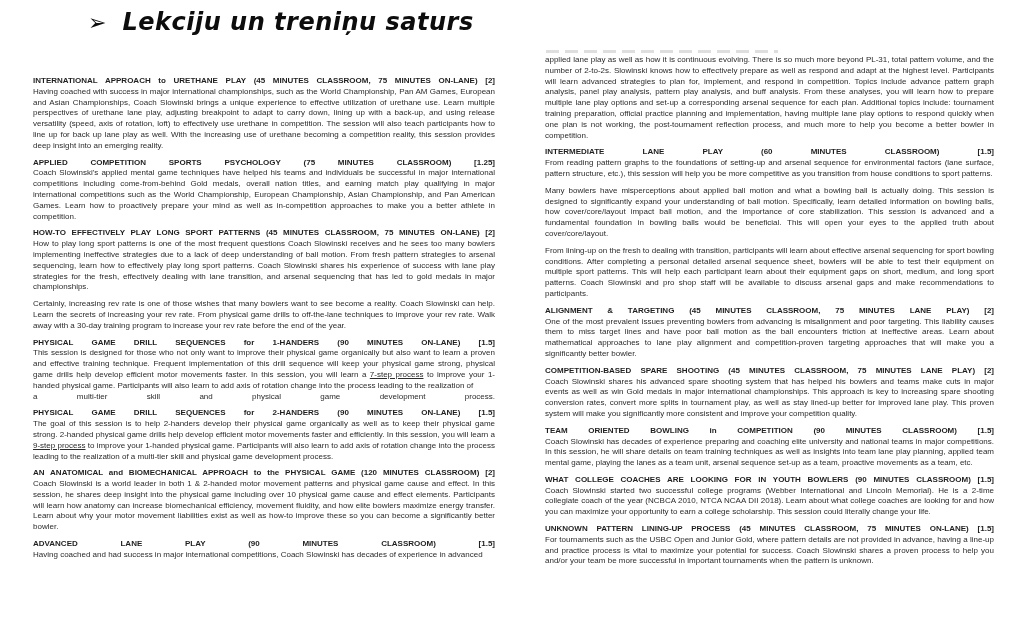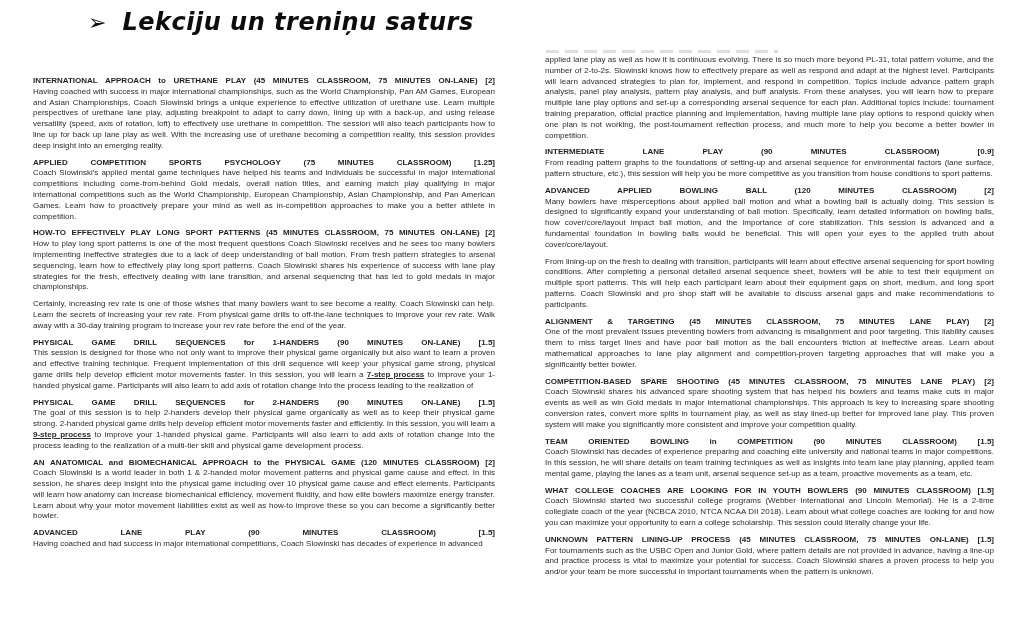--- a/index.html
+++ b/index.html
@@ -14,21 +14,21 @@
   .ghost{position:absolute;left:546px;top:50px;width:232px;height:3px;opacity:.28;
          background:repeating-linear-gradient(90deg,#8a8a8a 0 13px,transparent 13px 19px);}
   .col{position:absolute;font-size:8px;line-height:10.8px;color:#2b2b2b;overflow:hidden;
        text-rendering:optimizeLegibility;}
   .col-left{left:33px;top:76px;width:462px;height:550px;}
   .col-right{left:545px;top:55px;width:449px;height:562px;}
   .sec{margin:0 0 6px 0;}
   .sec-h{font-weight:700;color:#1f1f1f;text-align:justify;text-align-last:justify;}
   .sec-b{text-align:justify;}
   .stretch{text-align:justify;text-align-last:justify;}
-  .emph{font-weight:700;text-decoration:underline;}
+  .emph{font-weight:400;text-decoration:underline;}
   p{margin:0;}
 </style>
 </head>
 <body>
 
 <div class="page">
 
   <div class="doc-title">
     <span class="bullet">➢</span>
     <span class="ttl">Lekciju un treniņu saturs</span>
@@ -53,20 +53,21 @@
       <p class="sec-b">How to play long sport patterns is one of the most frequent questions Coach Slowinski receives and he sees too many bowlers implementing ineffective strategies due to a lack of deep understanding of ball motion. From fresh pattern strategies to arsenal sequencing, learn how to effectively play long sport patterns. Coach Slowinski shares his experience of success with lane play strategies for the fresh, effectively dealing with lane transition, and arsenal sequencing that has led to gold medals in major championships.</p>
     </div>
 
     <div class="sec">
       <p class="sec-b">Certainly, increasing rev rate is one of those wishes that many bowlers want to see become a reality. Coach Slowinski can help. Learn the secrets of increasing your rev rate. From physical game drills to off-the-lane techniques to improve your rev rate. Walk away with a 30-day training program to increase your rev rate before the end of the year.</p>
     </div>
 
     <div class="sec">
       <p class="sec-h">PHYSICAL GAME DRILL SEQUENCES for 1-HANDERS (90 MINUTES ON-LANE) [1.5]</p>
       <p class="sec-b"><span>This session is designed for those who not only want to improve their physical game organically but also want to learn a proven and effective training technique. Frequent implementation of this drill sequence will keep your physical game strong, physical game drills help develop efficient motor movements faster. In this session, you will learn a </span><span class="emph">7-step process</span><span> to improve your 1-handed physical game. Participants will also learn to add axis of rotation change into the process leading to the realization of</span></p>
+      <p class="sec-b stretch">a multi-tier skill and physical game development process.</p>
     </div>
 
     <div class="sec">
       <p class="sec-h">PHYSICAL GAME DRILL SEQUENCES for 2-HANDERS (90 MINUTES ON-LANE) [1.5]</p>
       <p class="sec-b"><span>The goal of this session is to help 2-handers develop their physical game organically as well as to keep their physical game strong. 2-handed physical game drills help develop efficient motor movements faster and efficiently. In this session, you will learn a </span><span class="emph">9-step process</span><span> to improve your 1-handed physical game. Participants will also learn to add axis of rotation change into the process leading to the realization of a multi-tier skill and physical game development process.</span></p>
     </div>
 
     <div class="sec">
       <p class="sec-h">AN ANATOMICAL and BIOMECHANICAL APPROACH to the PHYSICAL GAME (120 MINUTES CLASSROOM) [2]</p>
       <p class="sec-b">Coach Slowinski is a world leader in both 1 &amp; 2-handed motor movement patterns and physical game cause and effect. In this session, he shares deep insight into the physical game including over 10 physical game cause and effect elements. Participants will learn how anatomy can increase biomechanical efficiency, movement fluidity, and how elite bowlers maximize energy transfer. Learn about why your motor movement liabilities exist as well as how-to improve these so you can become a significantly better bowler.</p>
@@ -79,26 +80,25 @@
 
   </div>
 
   <div class="col col-right">
 
     <div class="sec">
       <p class="sec-b">applied lane play as well as how it is continuous evolving. There is so much more beyond PL-31, total pattern volume, and the number of 2-to-2s. Slowinski knows how to effectively prepare as well as respond and adapt at the highest level. Participants will learn advanced strategies to plan for, implement, and respond in competition. Topics include advance pattern graph analysis, panel play analysis, pattern play analysis, and buff analysis. From these analyses, you will learn how to prepare multiple lane play options and set-up a corresponding arsenal sequence for each plan. Additional topics include: tournament training preparation, official practice planning and implementation, having multiple lane play options to respond quickly when one plan is not working, the post-tournament reflection process, and much more to help you become a better bowler in competition.</p>
     </div>
 
     <div class="sec">
-      <p class="sec-h">INTERMEDIATE LANE PLAY (90 MINUTES CLASSROOM) [0.9]</p>
+      <p class="sec-h">INTERMEDIATE LANE PLAY (60 MINUTES CLASSROOM) [1.5]</p>
       <p class="sec-b">From reading pattern graphs to the foundations of setting-up and arsenal sequence for environmental factors (lane surface, pattern structure, etc.), this session will help you be more competitive as you transition from house conditions to sport patterns.</p>
     </div>
 
     <div class="sec">
-      <p class="sec-h">ADVANCED APPLIED BOWLING BALL (120 MINUTES CLASSROOM) [2]</p>
       <p class="sec-b">Many bowlers have misperceptions about applied ball motion and what a bowling ball is actually doing. This session is designed to significantly expand your understanding of ball motion. Specifically, learn detailed information on bowling balls, how cover/core/layout impact ball motion, and the importance of core stabilization. This session is advanced and a fundamental foundation in bowling balls would be beneficial. This will open your eyes to the applied truth about cover/core/layout.</p>
     </div>
 
     <div class="sec">
       <p class="sec-b">From lining-up on the fresh to dealing with transition, participants will learn about effective arsenal sequencing for sport bowling conditions. After completing a personal detailed arsenal sequence sheet, bowlers will be able to test their equipment on multiple sport patterns. This will help each participant learn about their equipment gaps on short, medium, and long sport patterns. Coach Slowinski and pro shop staff will be available to discuss arsenal gaps and make recommendations to participants.</p>
     </div>
 
     <div class="sec">
       <p class="sec-h">ALIGNMENT &amp; TARGETING (45 MINUTES CLASSROOM, 75 MINUTES LANE PLAY) [2]</p>
       <p class="sec-b">One of the most prevalent issues preventing bowlers from advancing is misalignment and poor targeting. This liability causes them to miss target lines and have poor ball motion as the ball encounters friction at ineffective areas. Learn about mathematical approaches to lane play alignment and competition-proven targeting approaches that will make you a significantly better bowler.</p>

